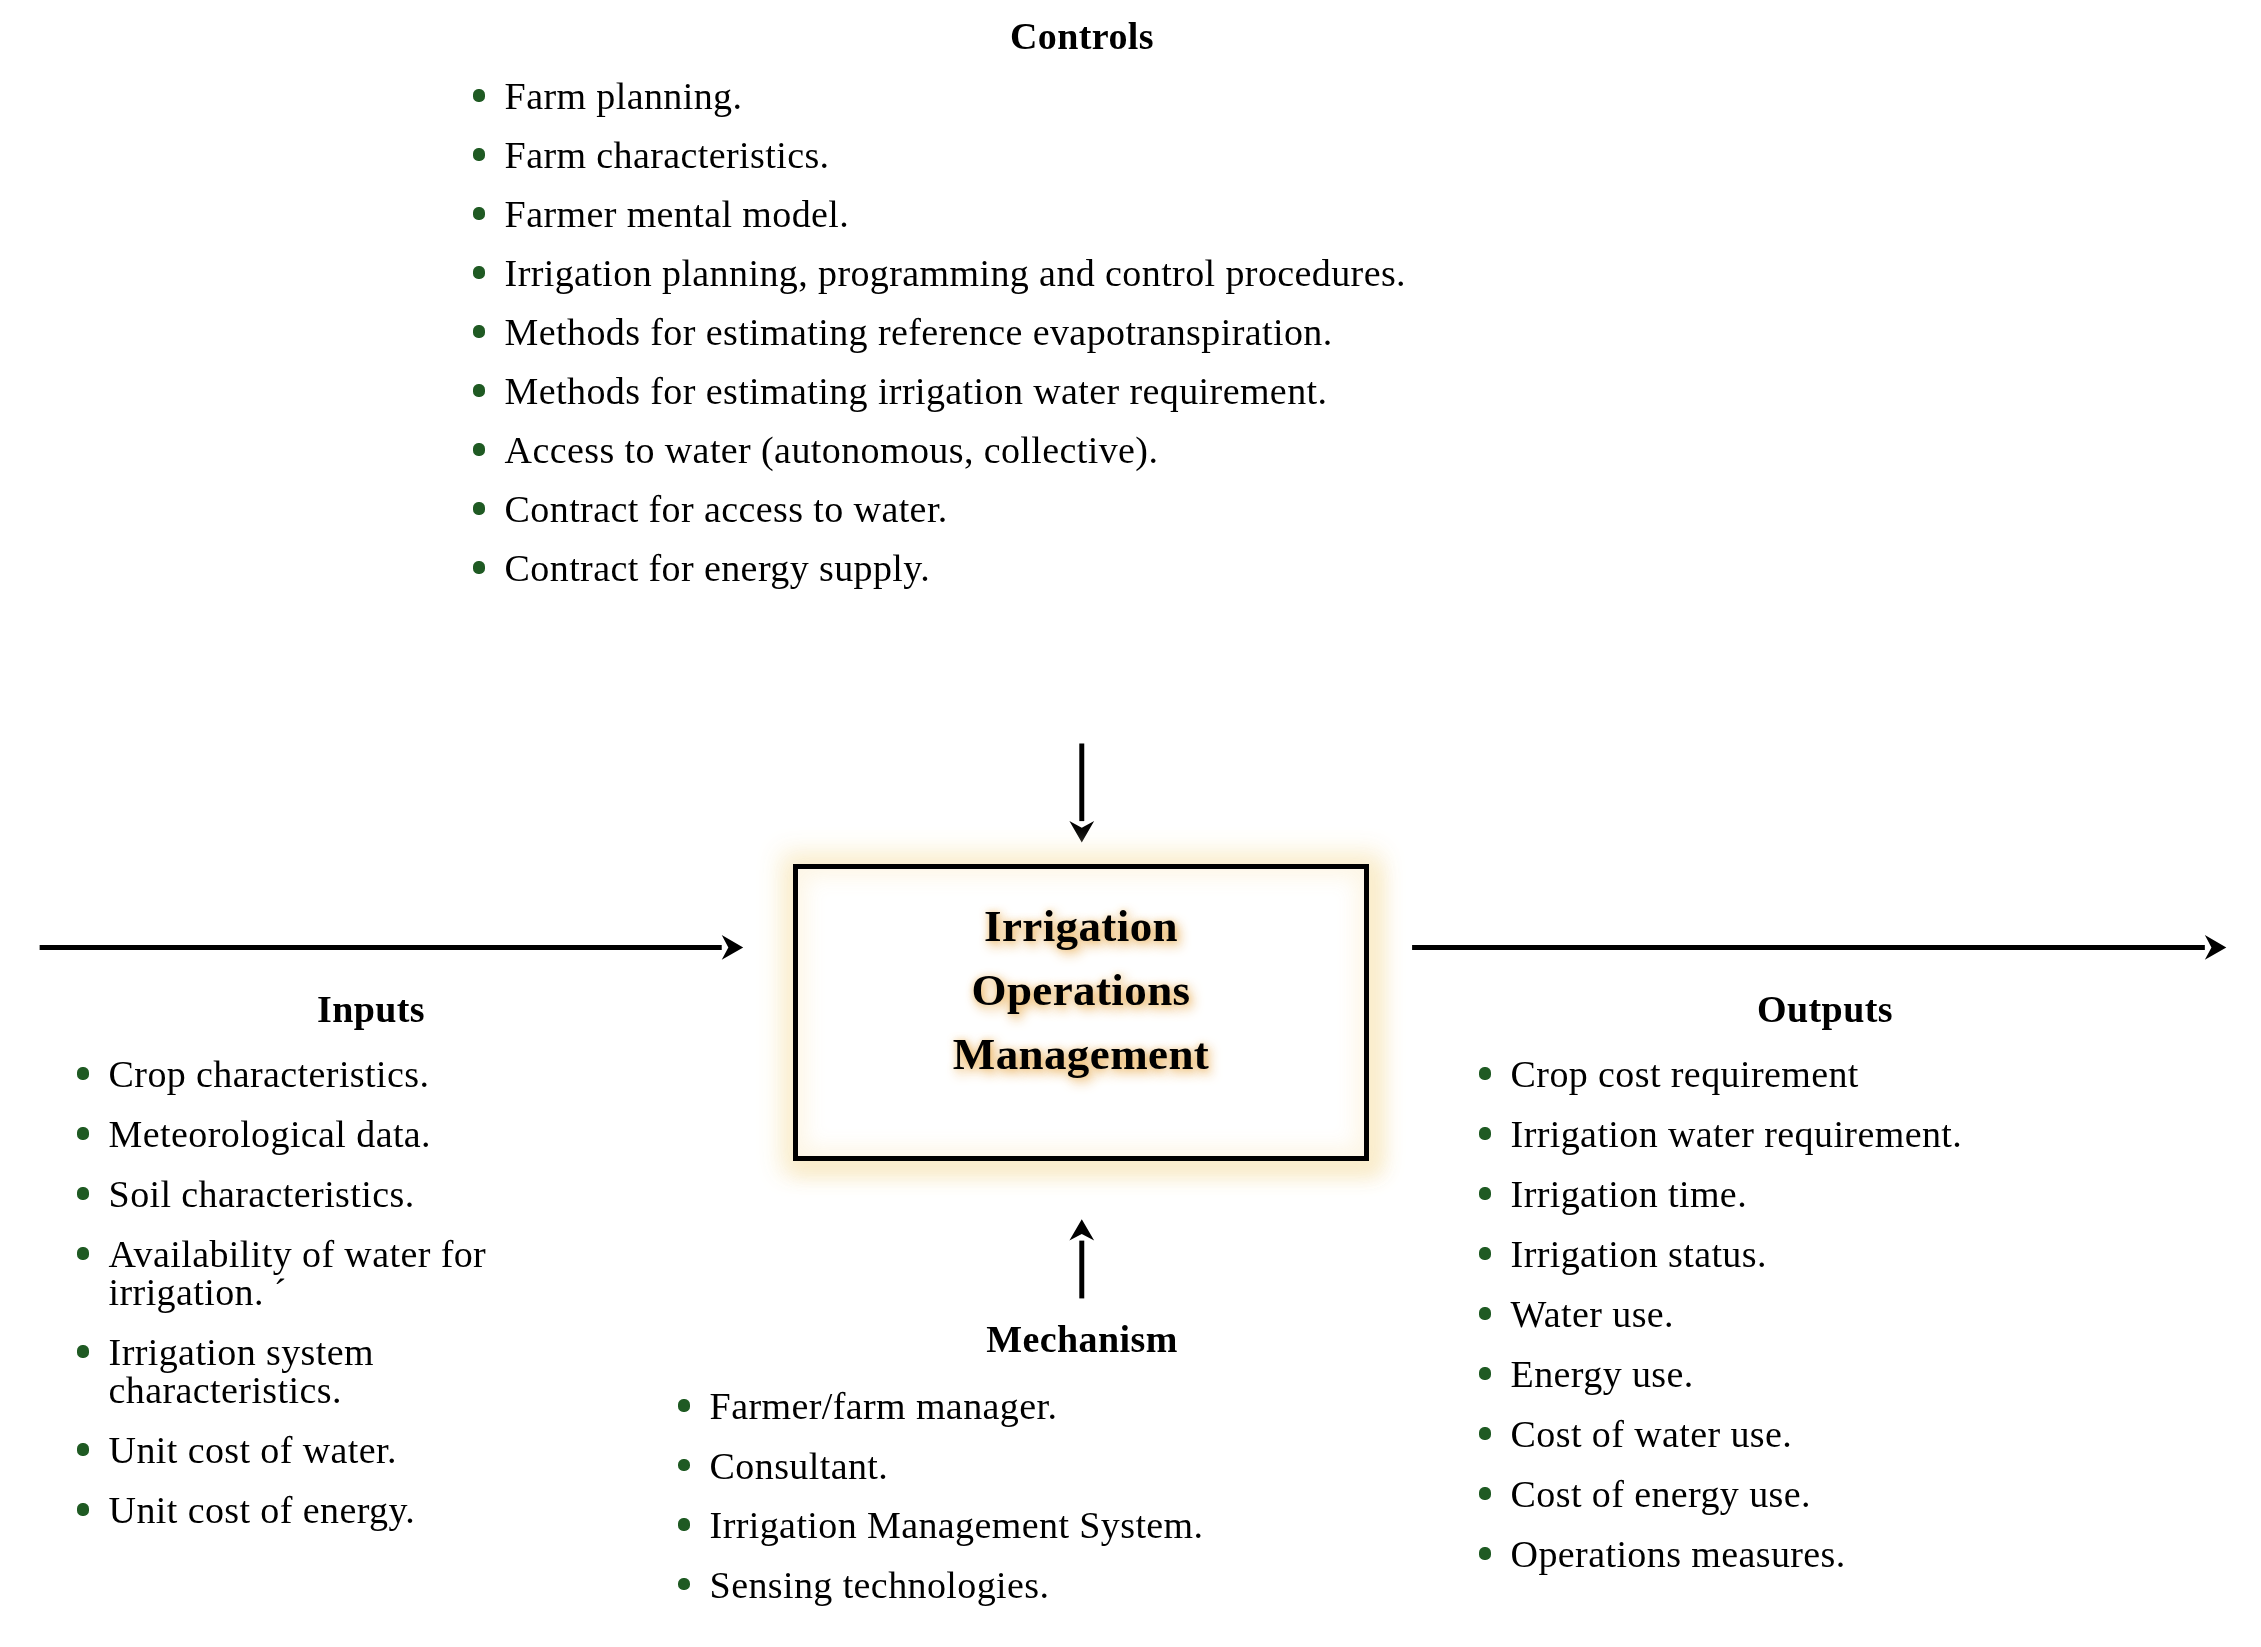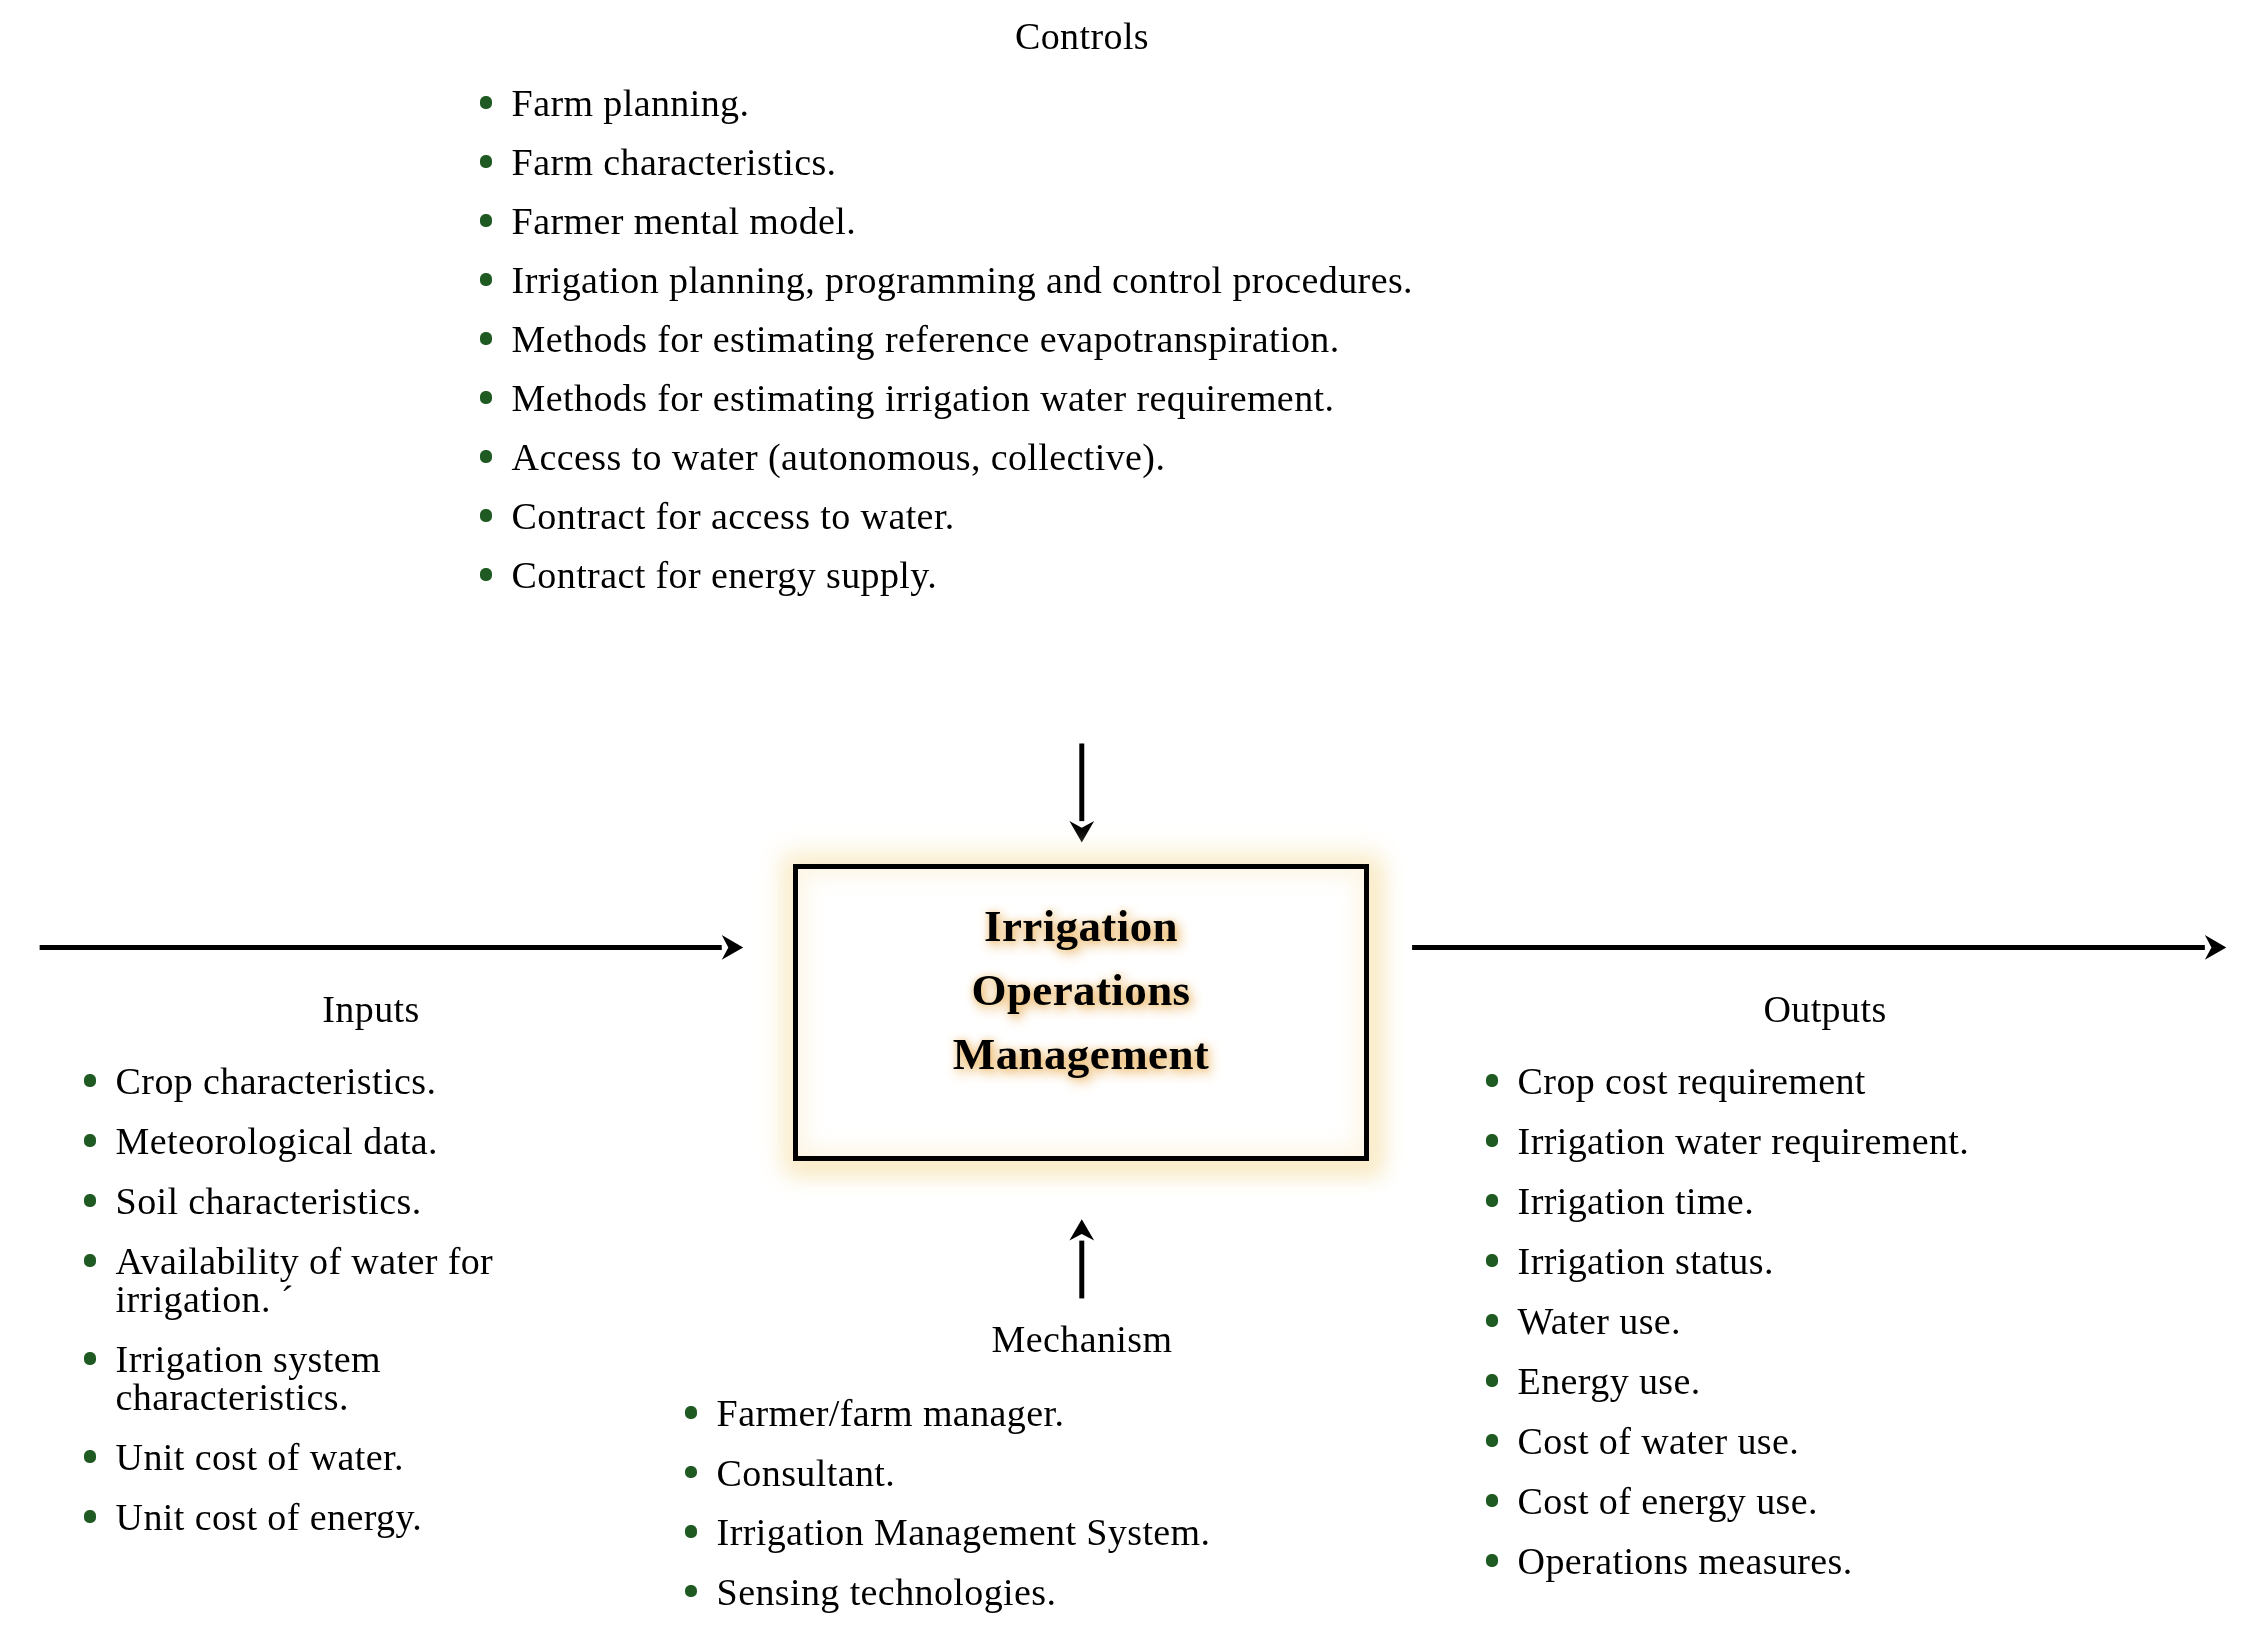--- a/index.html
+++ b/index.html
@@ -2,24 +2,24 @@
 <html style="--text: #000000; --bullet: #1f5a23; --arrow: #000000; --box-border: #000000;font-size:13.2px"><head>
 <meta charset="utf-8">
 <style>
   html,body { margin:0; padding:0; background:#ffffff; }
   .stage {
     position:relative; width:2261px; height:1648px; background:#ffffff;
     font-family:"Liberation Serif", "DejaVu Serif", serif;
     color:var(--text,#000); overflow:hidden;
   }
   .section-title {
-    position:absolute; font-weight:normal; font-size:38px; line-height:43px;
+    position:absolute; font-weight:bold; font-size:38px; line-height:43px;
     text-align:center; letter-spacing:0.4px; color:var(--text,#000);
   }
-  .blist { position:absolute; margin:11px; padding:0; list-style:none; }
+  .blist { position:absolute; margin:4px; padding:0; list-style:none; }
   .blist li {
     display:flex; align-items:flex-start;
     font-size:38px; line-height:39px; letter-spacing:0.4px;
     margin:0 0 20px 0;
   }
   .blist.pitch73 li { line-height:38px; margin-bottom:22px; }
   .blist.pitch72 li { line-height:38px; margin-bottom:21.5px; }
   .bullet {
     flex:0 0 auto; width:11.6px; height:12.4px; border-radius:45%;
     background:var(--bullet,#1f5a23); margin:12.4px 20px 0 0;

